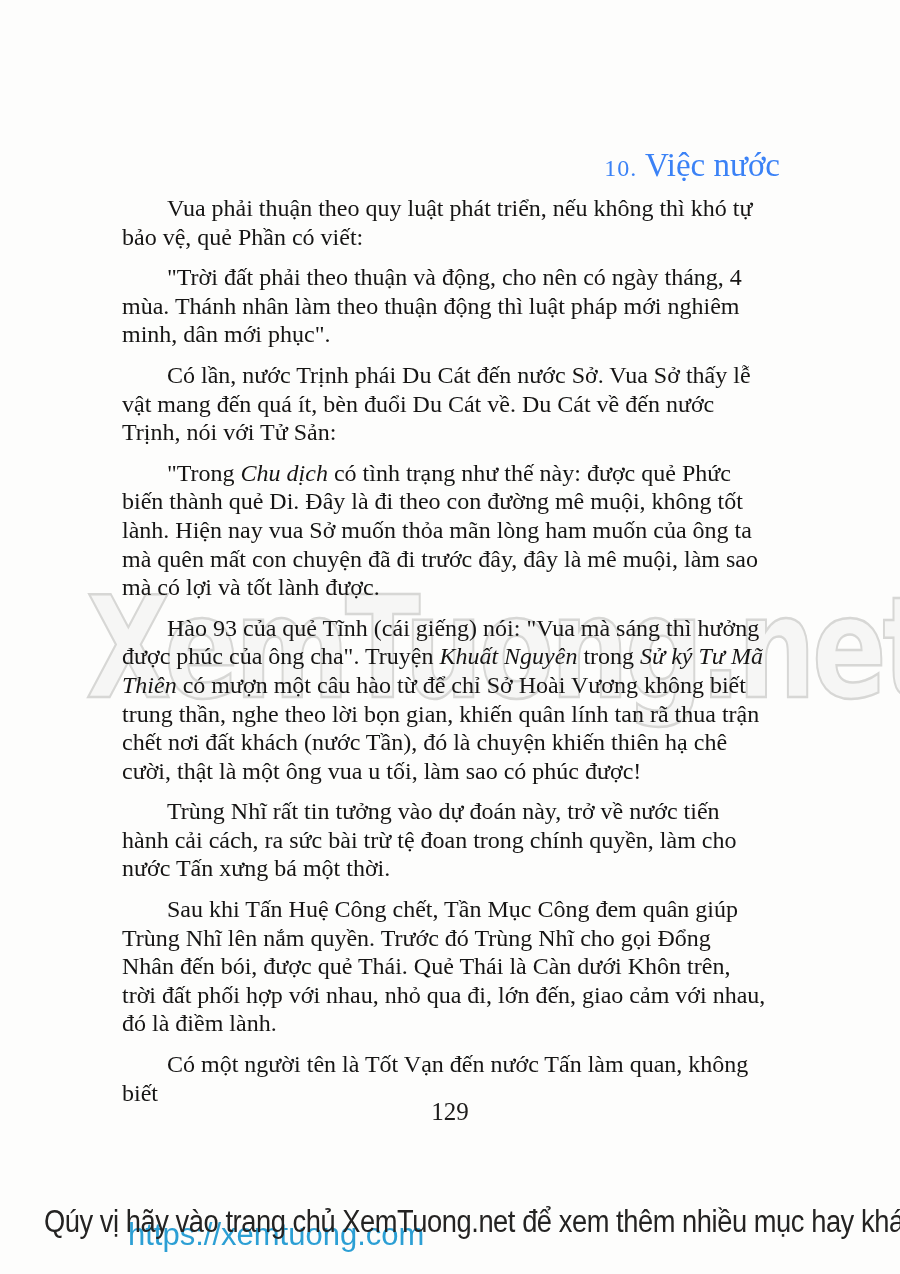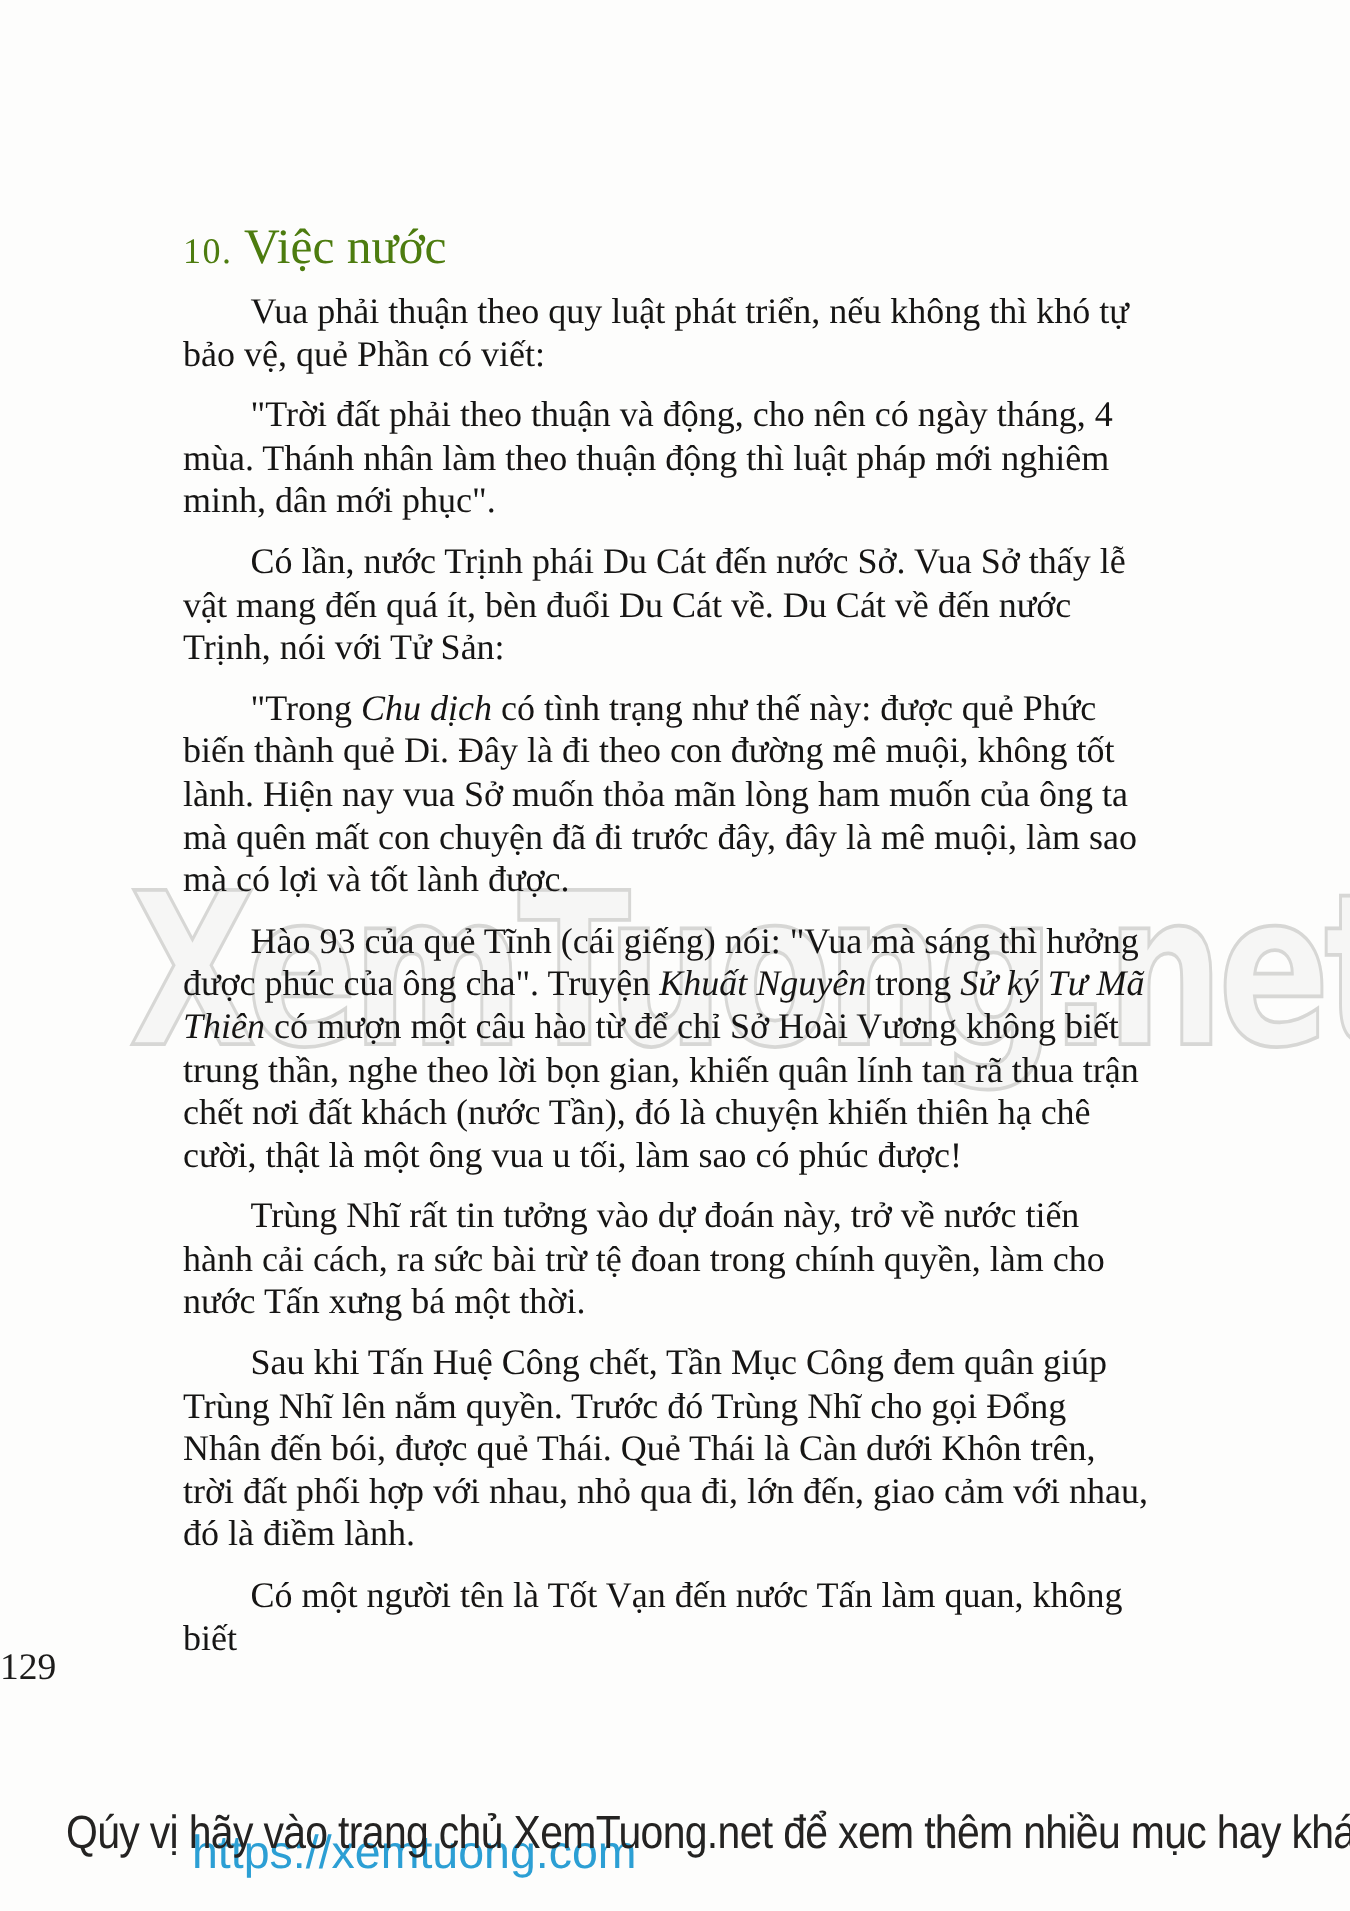--- a/index.html
+++ b/index.html
@@ -42,32 +42,34 @@
   }
   .page-content p {
     margin: 0 12px 12px 0;
     text-indent: 45px;
   }
   h2.section-heading {
     font-weight: normal;
     font-size: 33px;
     line-height: 38px;
     margin: 0 0 7px 0;
-    color: #4d7c0f;
+    color: #3b82f6;
+    text-align: right;
   }
   h2.heading-11 { margin-top: 34px; }
   .h-num {
     font-size: 24px;
     letter-spacing: 1px;
   }
 
   .page-number {
     position: absolute;
     left: 0; top: 1098px;
     width: 900px;
+    text-align: center;
     z-index: 1;
     font-size: 25px;
     color: #1d1c1b;
   }
 
   
   .footer-link {
     position: absolute;
     left: 128px; top: 1217px;
     z-index: 1;

